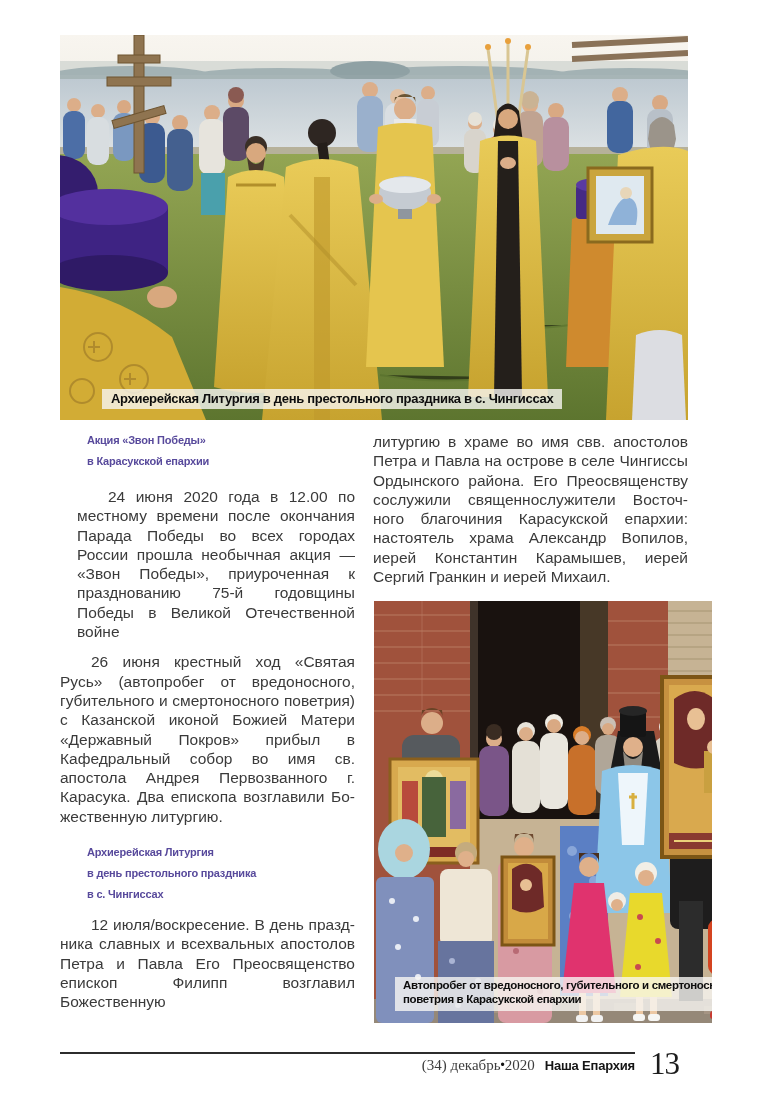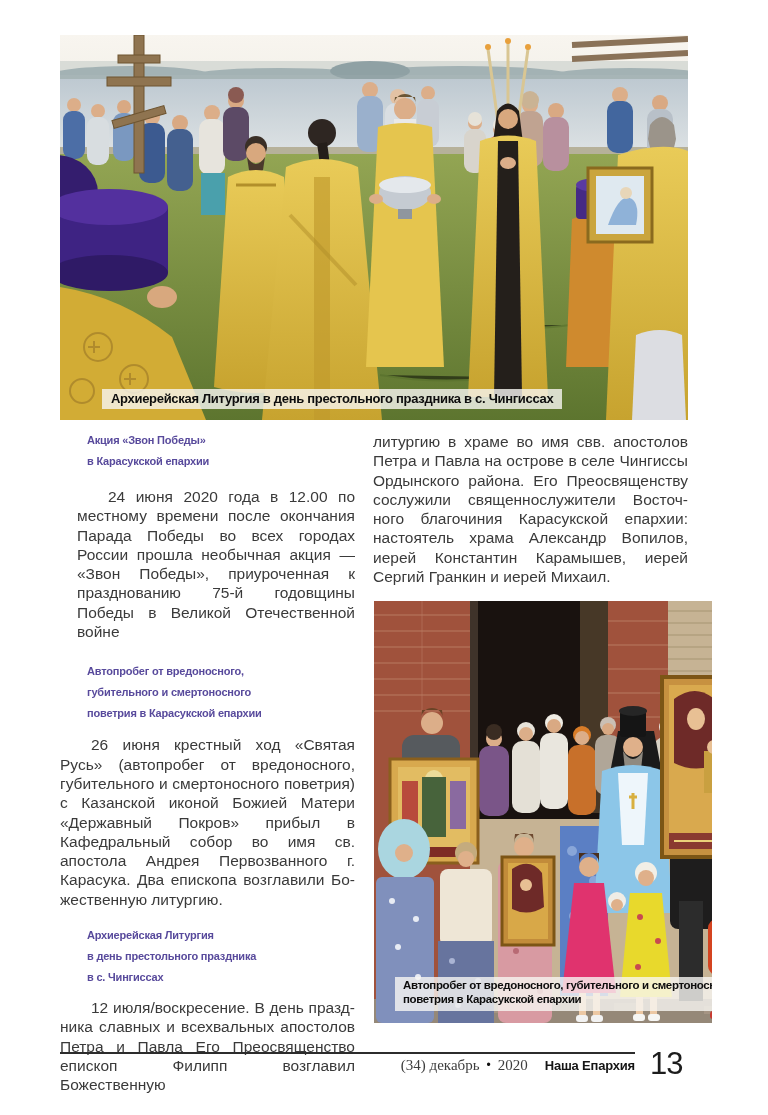--- a/index.html
+++ b/index.html
@@ -38,28 +38,28 @@
   p.body.no-indent { text-indent:0; }
   .mt1 { margin-top:15px;margin-left:17px; }
   .mt2 { margin-top:20px; }
   .mt3 { margin-top:11px; }
   .mt4 { margin-top:16px;  }
   .mt5 { margin-top:10px; }
   
   .footer-rule { position:absolute; left:60px; top:1052px; width:575px; height:2px; background:#2c2c2c; }
   .footer-row {
     position:absolute; left:60px; top:1057px; width:575px;
-    display:flex; justify-content:flex-end; align-items:baseline; gap:7px;
+    display:flex; justify-content:flex-end; align-items:baseline; 
   }
   .f-issue, .f-year { font-family:"Liberation Serif", serif; font-size:15px; color:#3d3d3d; }
   .f-bullet { font-size:12px; color:#111; position:relative; top:-1px; }
   .f-title { font-weight:bold; font-size:13px; color:#151515; margin-left:10px; letter-spacing:-0.2px; }
   .f-page {
     position:absolute; left:650px; top:1046px; font-size:31px; color:#1c1c1c;
-    font-weight:normal; letter-spacing:-1px;
+    font-weight:normal; letter-spacing:-1px;font-family:Liberation Serif, serif;
   }
 </style>
 </head>
 <body>
 
 <div class="page">
 
   <div class="photo photo-top">
     <svg viewBox="0 0 628 385" preserveAspectRatio="none">
       <defs>
@@ -262,23 +262,20 @@
         </g>
       </g>
     </svg>
     <div class="caption caption-top">Архиерейская Литургия в день престольного праздника в с. Чингиссах</div>
   </div>
 
   <div class="col col-left">
     <h2 class="head">Акция «Звон Победы»
 в Карасукской епархии</h2>
     <p class="body mt1">24 июня 2020 года в 12.00  по мест­ному времени после окончания Парада Победы во всех городах России прошла необычная акция — «Звон Победы», приу­роченная к празднованию 75-й годовщины Победы в Великой Отечественной войне</p>
-    <h2 class="head mt2">Автопробег от вредоносного,
-губительного и смертоносного
-поветрия в Карасукской епархии</h2>
     <p class="body mt3">26 июня крестный ход «Святая Русь» (автопробег от вредоносного, губительно­го и смертоносного поветрия) с Казанской иконой Божией Матери «Державный По­кров» прибыл в Кафедральный собор во имя св. апостола Андрея Первозванного г. Карасука. Два епископа возглавили Бо­жественную литургию.</p>
     <h2 class="head mt4">Архиерейская Литургия
 в день престольного праздника
 в с. Чингиссах</h2>
     <p class="body mt5">12 июля/воскресение. В день празд­ника славных и всехвальных  апостолов Петра и Павла Его Преосвященство епи­скоп Филипп возглавил Божественную</p>
   </div>
 
   <div class="col col-right">
     <p class="body no-indent">литургию в храме во имя свв. апостолов Петра и Павла на острове в селе Чингиссы Ордынского района. Его Преосвященству сослужили священнослужители Восточ­ного благочиния Карасукской епархии: настоятель храма Александр Вопилов, иерей Константин Карамышев, иерей Сергий Гранкин и иерей Михаил.</p>
   </div>

